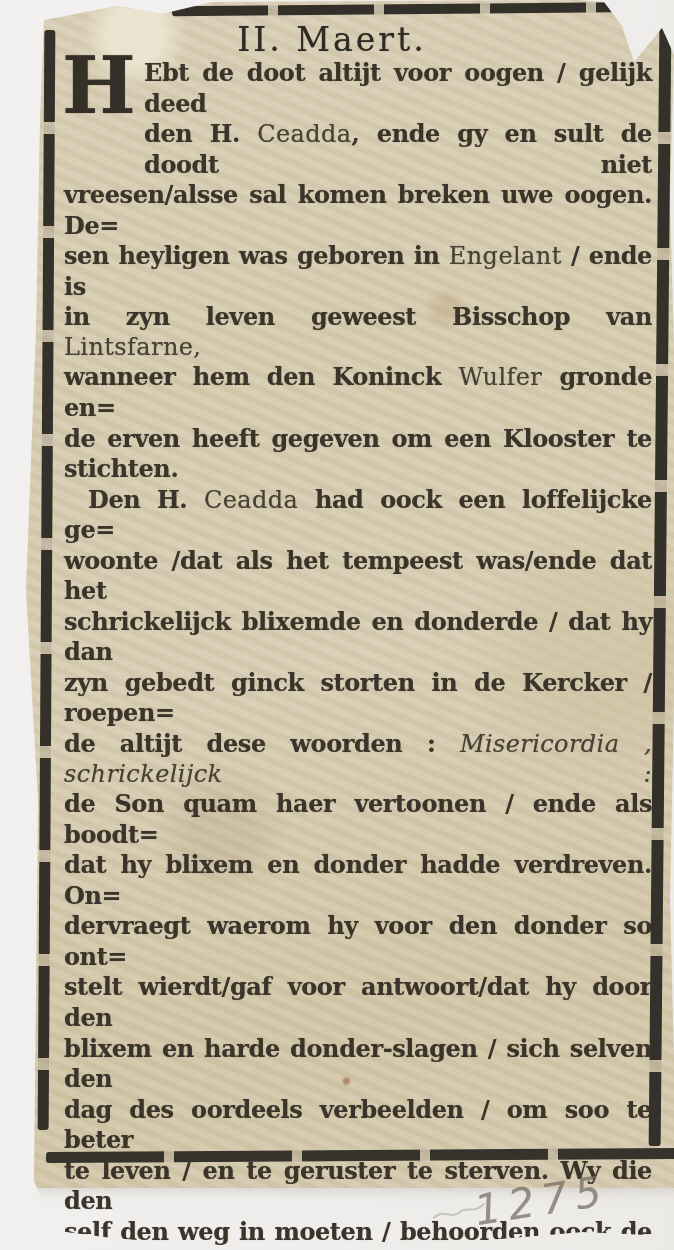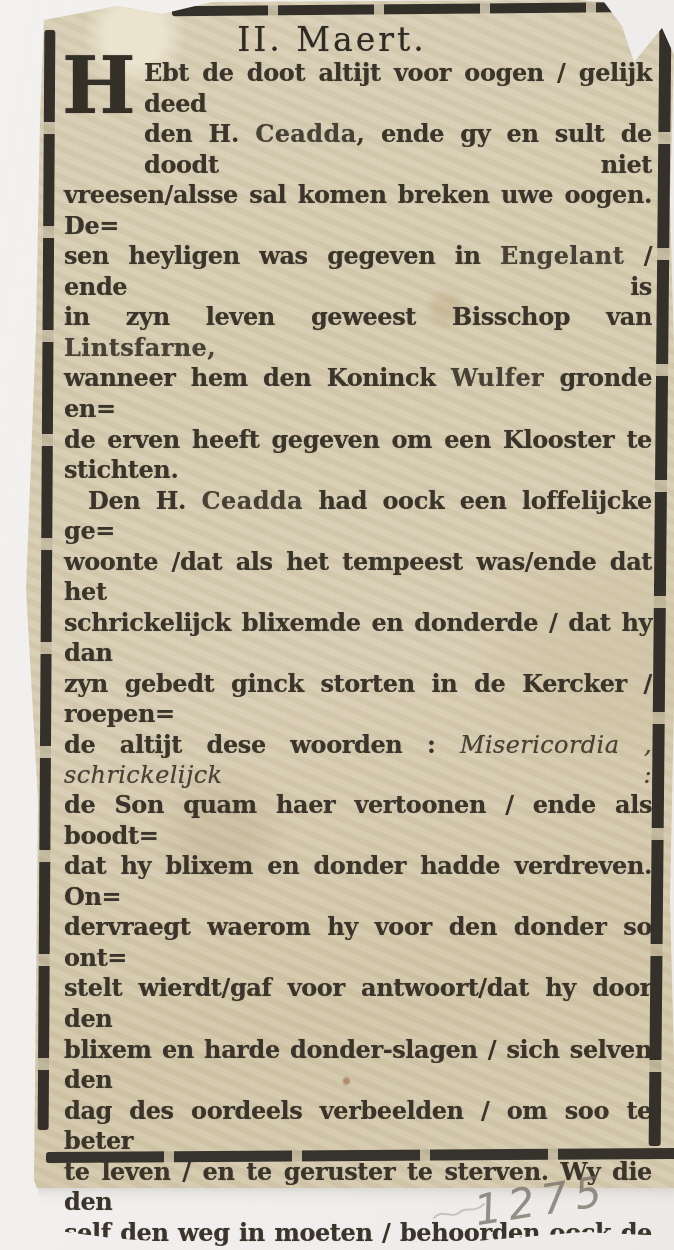--- a/index.html
+++ b/index.html
@@ -55,21 +55,21 @@
     position:absolute;left:42px;top:58px;width:588px;color:#3a342a;
   }
   .tline{
     font-size:24px;line-height:29.55px;white-space:nowrap;
     text-align:justify;text-shadow:0 0 .8px rgba(58,52,42,.55);
   }
   .tline.just{white-space:normal;text-align-last:justify;}
   .tline.pad-drop{padding-left:80px;}
   .tline.pad-indent{text-indent:24px;}
   .bl{font-family:"DejaVu Serif",serif;font-weight:700;letter-spacing:-.4px;}
-  .ro{font-family:"DejaVu Serif",serif;font-weight:700;letter-spacing:.4px;color:#474136;}
+  .ro{font-family:"DejaVu Serif",serif;font-weight:400;letter-spacing:.4px;color:#474136;}
   .it{font-family:"DejaVu Serif",serif;font-style:italic;font-weight:400;letter-spacing:.4px;color:#474136;}
   .drop-cap{
     position:absolute;left:40px;top:50px;
     font-family:"DejaVu Serif",serif;font-size:78px;line-height:72px;font-weight:600;
     color:#342f27;text-shadow:0 0 1px rgba(52,47,39,.7);
   }
   
   .hand-number{
     position:absolute;left:452px;top:1176px;
     font-family:"DejaVu Sans",sans-serif;font-style:italic;font-size:42px;
@@ -87,21 +87,21 @@
   <div class="rule rule-bottom"></div>
 
   <div class="title">II. Maert.</div>
 
   <div class="drop-cap">H</div>
 
   <div class="body-text">
       <div class="tline just pad-drop"><span class="bl">Ebt de doot altijt voor oogen / gelijk deed</span></div>
       <div class="tline just pad-drop"><span class="bl">den H. </span><span class="ro">Ceadda</span><span class="bl">, ende gy en sult de doodt niet</span></div>
       <div class="tline just"><span class="bl">vreesen/alsse sal komen breken uwe oogen. De=</span></div>
-      <div class="tline just"><span class="bl">sen heyligen was gegeven in </span><span class="ro">Engelant</span><span class="bl"> / ende is</span></div>
+      <div class="tline just"><span class="bl">sen heyligen was geboren in </span><span class="ro">Engelant</span><span class="bl"> / ende is</span></div>
       <div class="tline just"><span class="bl">in zyn leven geweest Bisschop van </span><span class="ro">Lintsfarne,</span></div>
       <div class="tline just"><span class="bl">wanneer hem den Koninck </span><span class="ro">Wulfer</span><span class="bl"> gronde en=</span></div>
       <div class="tline just"><span class="bl">de erven heeft gegeven om een Klooster te</span></div>
       <div class="tline"><span class="bl">stichten.</span></div>
       <div class="tline just pad-indent"><span class="bl">Den H. </span><span class="ro">Ceadda</span><span class="bl"> had oock een loffelijcke ge=</span></div>
       <div class="tline just"><span class="bl">woonte /dat als het tempeest was/ende dat het</span></div>
       <div class="tline just"><span class="bl">schrickelijck blixemde en donderde / dat hy dan</span></div>
       <div class="tline just"><span class="bl">zyn gebedt ginck storten in de Kercker / roepen=</span></div>
       <div class="tline just"><span class="bl">de altijt dese woorden : </span><span class="it">Misericordia , schrickelijck :</span></div>
       <div class="tline just"><span class="bl">de Son quam haer vertoonen / ende als boodt=</span></div>

